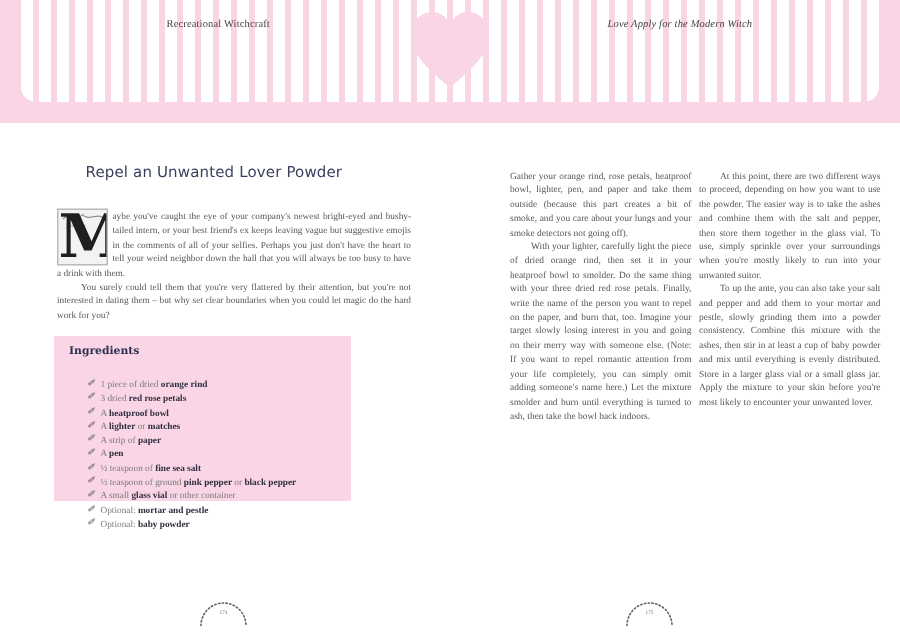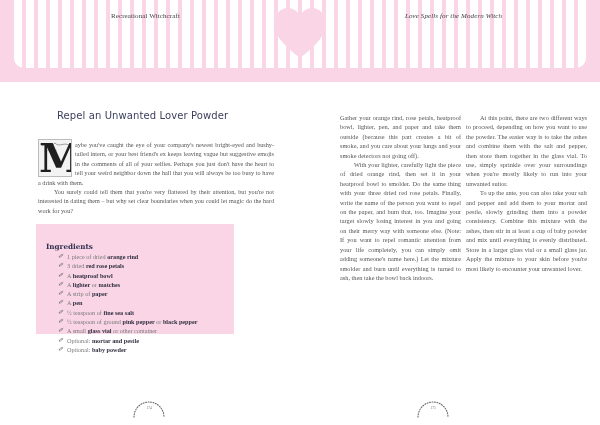--- a/index.html
+++ b/index.html
@@ -48,21 +48,21 @@
     }
     .intro p { margin: 0; }
     .intro .indent { text-indent: 16px; }
     .float-spacer { float: left; width: 37px; height: 36px; }
 
     .ingredients-box {
       position: absolute; left: 36px; top: 224px; width: 198px; height: 110px;
       background: #f9d5e5;
     }
     .ingredients-title {
-      position: absolute; left: 10px; top: 18px;
+      position: absolute; left: 10px; top: 5px;
       font-family: "DejaVu Serif", serif; font-weight: bold; font-size: 7.2px; color: #2f3050;
     }
     .ingredients-list { position: absolute; left: 22px; top: 28px; list-style: none; }
     .ingredients-list li {
       font-size: 6.2px; line-height: 9.3px; color: #7a7a7a; white-space: nowrap;
       display: flex; align-items: center;
     }
     .ingredients-list li .bullet { width: 9px; font-size: 6px; color: #555; font-style: italic; }
     .ingredients-list li b { color: #2f2f40; font-weight: bold; }
 
@@ -90,21 +90,21 @@
   </style>
 </head>
 <body>
 
 <div class="header-band">
   <div class="stripes"></div>
   <svg class="heart" viewBox="0 0 56 56">
     <path d="M28 52 C 10 38, 2 28, 2 17 C 2 8, 9 2, 16 2 C 22 2, 26 6, 28 10 C 30 6, 34 2, 40 2 C 47 2, 54 8, 54 17 C 54 28, 46 38, 28 52 Z" fill="#f9d5e5"></path>
   </svg>
   <div class="running-head left">Recreational Witchcraft</div>
-  <div class="running-head right">Love Spells for the Modern Witch</div>
+  <div class="running-head right">Love Apply for the Modern Witch</div>
 </div>
 
 <div class="chapter-title">Repel an Unwanted Lover Powder</div>
 
 <div class="intro">
   <div class="float-spacer"></div>
   <p>aybe you've caught the eye of your company's newest bright-eyed and bushy-tailed intern, or your best friend's ex keeps leaving vague but suggestive emojis in the comments of all of your selfies. Perhaps you just don't have the heart to tell your weird neighbor down the hall that you will always be too busy to have a drink with them.</p>
   <p class="indent">You surely could tell them that you're very flattered by their attention, but you're not interested in dating them – but why set clear boundaries when you could let magic do the hard work for you?</p>
 </div>
 

